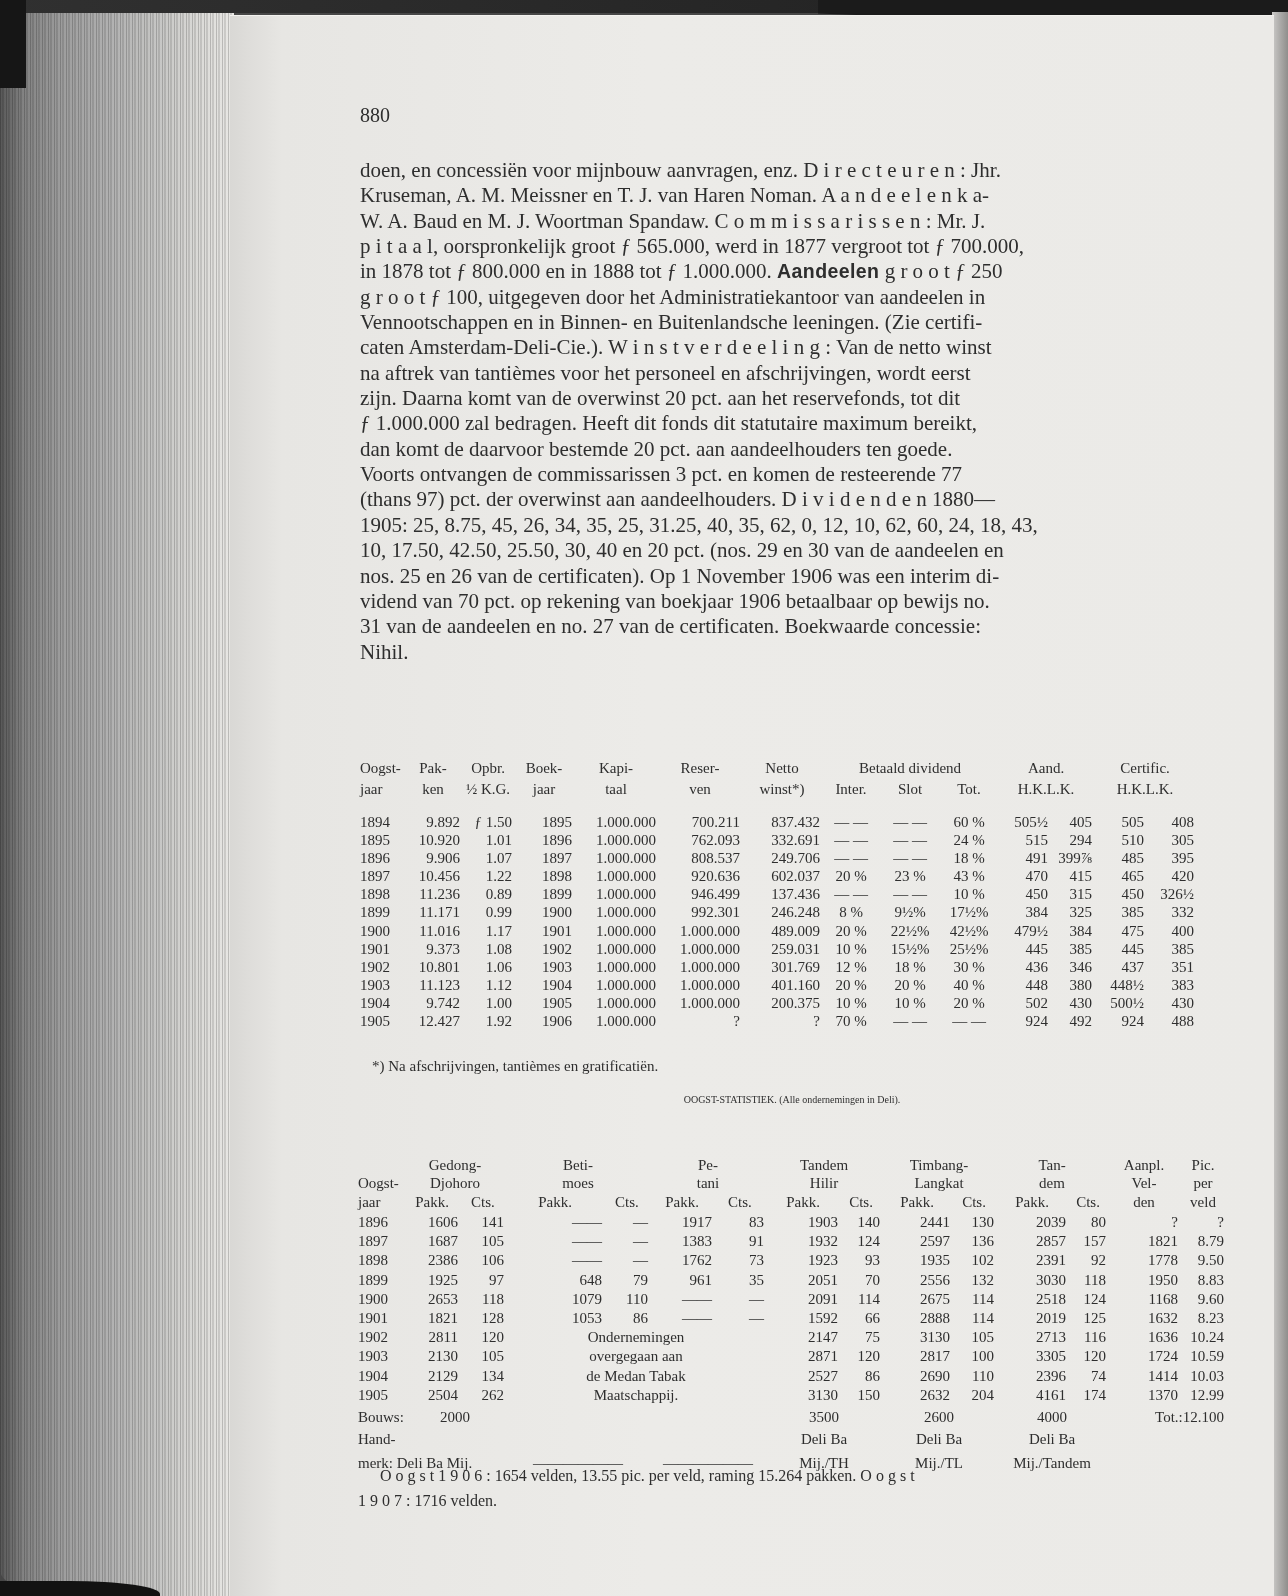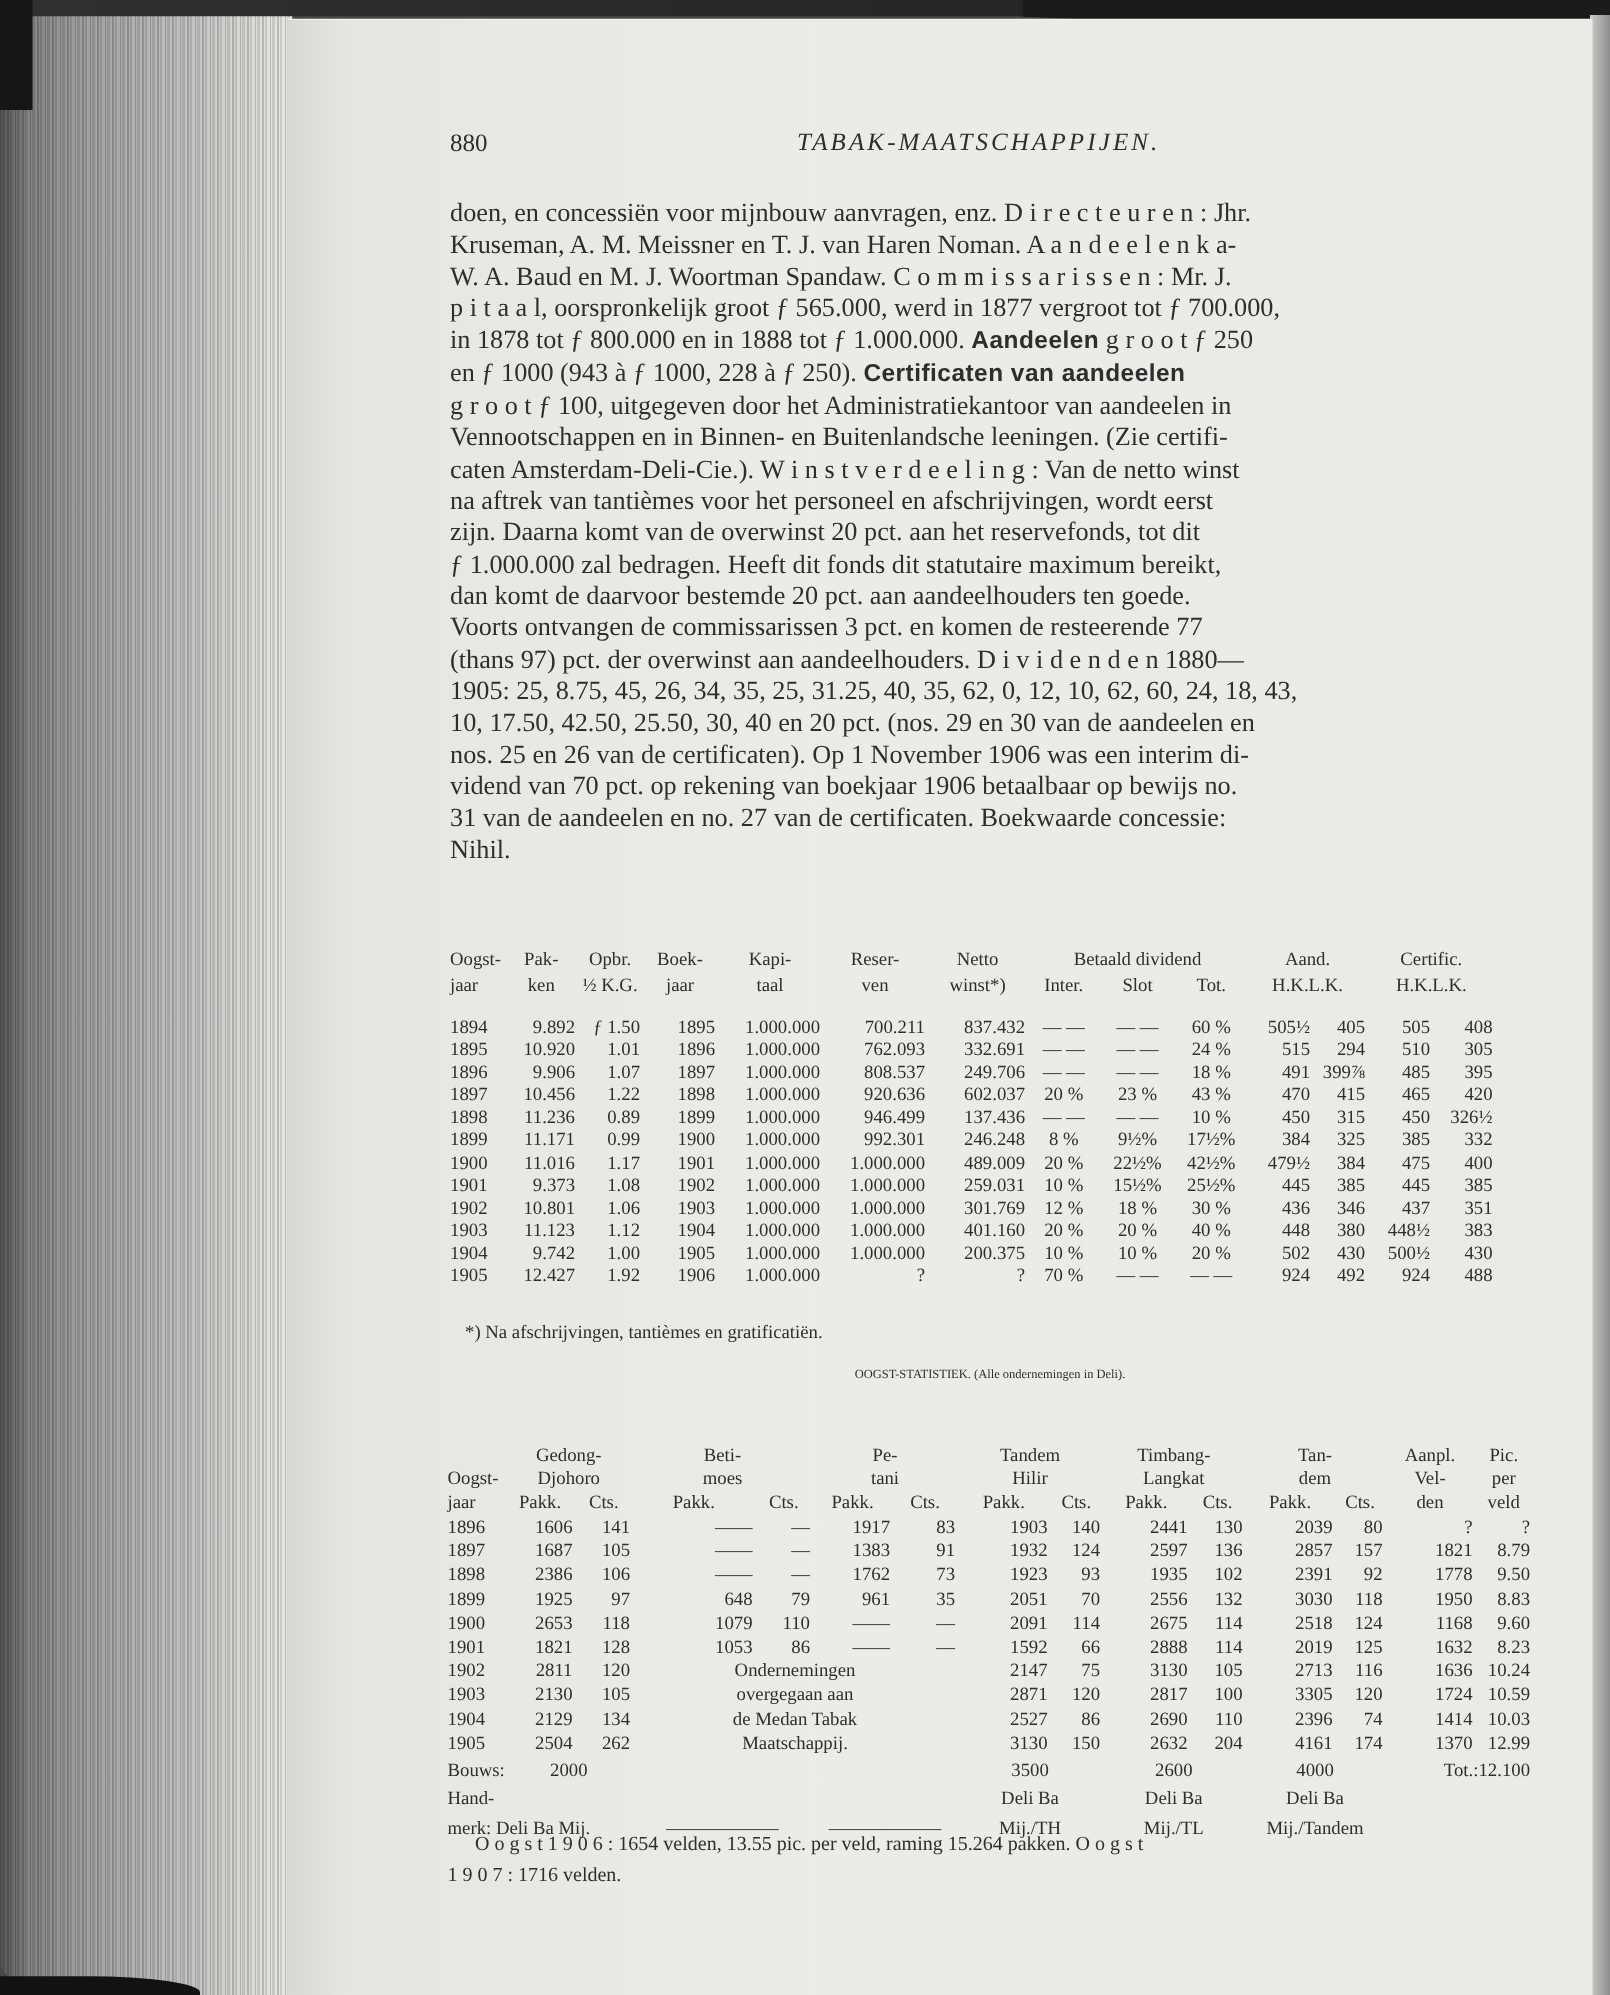--- a/index.html
+++ b/index.html
@@ -63,29 +63,27 @@
 
 <div class="frame">
   <div class="book-edge"></div>
   <div class="top-band"></div>
   <div class="tr-corner"></div>
   <div class="tl-corner"></div>
   <div class="right-strip"></div>
 
   <div class="page">
     <div class="pagenum">880</div>
-    <div class="runtitle">TABAK-MAATSCHAPPIJEN.</div>
 
     <div class="para">
         <div class="pline"><span>doen, en concessiën voor mijnbouw aanvragen, enz.  D i r e c t e u r e n :  Jhr.</span></div>
         <div class="pline"><span>Kruseman, A. M. Meissner en T. J. van Haren Noman.  A a n d e e l e n k a-</span></div>
         <div class="pline"><span>W. A. Baud en M. J. Woortman Spandaw.  C o m m i s s a r i s s e n :  Mr. J.</span></div>
         <div class="pline"><span>p i t a a l, oorspronkelijk groot ƒ 565.000, werd in 1877 vergroot tot ƒ 700.000,</span></div>
         <div class="pline"><span>in 1878 tot ƒ 800.000 en in 1888 tot ƒ 1.000.000.  </span><span class="bseg">Aandeelen</span><span> g r o o t ƒ 250</span></div>
-        <div class="pline"><span>en ƒ 1000 (943 à ƒ 1000, 228 à ƒ 250).  </span><span class="bseg">Certificaten van aandeelen</span></div>
         <div class="pline"><span>g r o o t ƒ 100, uitgegeven door het Administratiekantoor van aandeelen in</span></div>
         <div class="pline"><span>Vennootschappen en in Binnen- en Buitenlandsche leeningen.  (Zie certifi-</span></div>
         <div class="pline"><span>caten Amsterdam-Deli-Cie.).  W i n s t v e r d e e l i n g :  Van de netto winst</span></div>
         <div class="pline"><span>na aftrek van tantièmes voor het personeel en afschrijvingen, wordt eerst</span></div>
         <div class="pline"><span>zijn.  Daarna komt van de overwinst 20 pct. aan het reservefonds, tot dit</span></div>
         <div class="pline"><span>ƒ 1.000.000 zal bedragen.  Heeft dit fonds dit statutaire maximum bereikt,</span></div>
         <div class="pline"><span>dan komt de daarvoor bestemde 20 pct. aan aandeelhouders ten goede.</span></div>
         <div class="pline"><span>Voorts ontvangen de commissarissen 3 pct. en komen de resteerende 77</span></div>
         <div class="pline"><span>(thans 97) pct. der overwinst aan aandeelhouders.  D i v i d e n d e n  1880—</span></div>
         <div class="pline"><span>1905: 25, 8.75, 45, 26, 34, 35, 25, 31.25, 40, 35, 62, 0, 12, 10, 62, 60, 24, 18, 43,</span></div>

